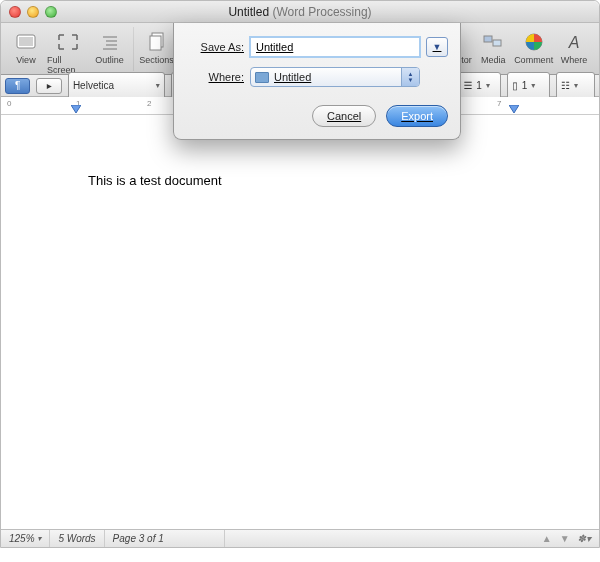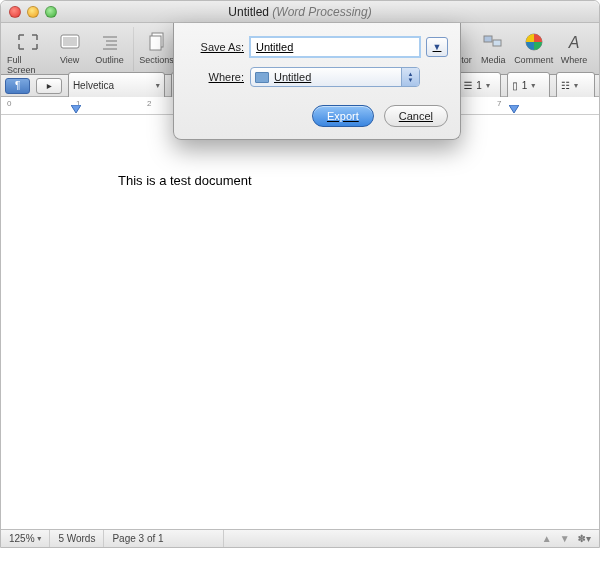--- a/index.html
+++ b/index.html
@@ -5,39 +5,39 @@
   * { box-sizing: border-box; margin: 0; padding: 0; font-family: "Lucida Grande", "Helvetica Neue", Arial, sans-serif; }
   html, body { width: 600px; height: 562px; overflow: hidden; background: #fff; }
   .window { width: 600px; height: 548px; background: #fff; border: 1px solid #bbb; border-radius: 6px 6px 0 0; position: relative; }
   .titlebar { height: 22px; background: linear-gradient(#ededed,#d6d6d6); border-bottom: 1px solid #bbb; border-radius: 6px 6px 0 0; display: flex; align-items: center; padding: 0 8px; position: relative; }
   .traffic { display: flex; gap: 6px; }
   .dot { width: 12px; height: 12px; border-radius: 50%; border: 1px solid rgba(0,0,0,.2); }
   .dot.red { background: radial-gradient(circle at 40% 35%, #ff8a80, #e53935); }
   .dot.yellow { background: radial-gradient(circle at 40% 35%, #ffe680, #f0a020); }
   .dot.green { background: radial-gradient(circle at 40% 35%, #a8eea0, #3fae3a); }
   .title { position: absolute; left: 50%; transform: translateX(-50%); font-size: 12px; color: #222; }
-  .title .secondary { color: #777; font-style: italic; }
+  .title .secondary { color: #777; }
   .toolbar { height: 52px; background: linear-gradient(#e7e7e7,#cfcfcf); border-bottom: 1px solid #9a9a9a; display: flex; align-items: flex-start; padding: 4px 6px 0 6px; gap: 2px; }
   .tbtn { width: 44px; display: flex; flex-direction: column; align-items: center; font-size: 9px; color: #444; padding-top: 2px; }
   .tbtn.narrow { width: 40px; }
   .tbtn .ic { width: 28px; height: 26px; border-radius: 4px; display: flex; align-items: center; justify-content: center; }
   .spacer { flex: 1; }
   .tdiv { width: 1px; height: 44px; background: rgba(0,0,0,.08); margin: 0 2px; }
   .fmtbar { height: 22px; background: linear-gradient(#f0f0f0,#e0e0e0); border-bottom: 1px solid #b0b0b0; display: flex; align-items: center; padding: 0 4px; gap: 6px; font-size: 10px; color: #333; }
   .segbox { height: 16px; background: linear-gradient(#fff,#e8e8e8); border: 1px solid #999; border-radius: 3px; padding: 0 4px; display: flex; align-items: center; gap: 4px; }
   .segbox.mini { width: 26px; justify-content: center; }
   .dropdown { height: 28px; }
   .font { width: 100px; }
   .chev { font-size: 8px; color: #666; }
   .ruler { height: 18px; background: #fff; border-bottom: 1px solid #ccc; position: relative; }
   .ruler .num { position: absolute; top: 2px; font-size: 8px; color: #888; }
   .doc { position: absolute; top: 116px; bottom: 18px; left: 0; right: 0; background: #fff; overflow: hidden; }
-  .pagepad { padding: 56px 117px; font-size: 13px; color: #000; font-family: Helvetica, Arial, sans-serif; }
+  .pagepad { padding: 56px 87px; font-size: 13px; color: #000; font-family: Helvetica, Arial, sans-serif; }
   .statusbar { position: absolute; bottom: 0; left: 0; right: 0; height: 18px; background: linear-gradient(#f5f5f5,#e3e3e3); border-top: 1px solid #bdbdbd; display: flex; align-items: center; font-size: 10px; color: #444; }
-  .stat { padding: 0 8px; border-right: 1px solid #ccc; height: 100%; display: flex; align-items: center; }
+  .stat { padding: 0 8px; border-right: 1px solid #ccc; height: 100%; display: flex; align-items: center; font-style: italic; }
   .sheet { position: absolute; top: 22px; left: 172px; width: 288px; background: linear-gradient(#f6f6f6,#eaeaea); border: 1px solid #999; border-top: none; border-radius: 0 0 8px 8px; box-shadow: 0 10px 24px rgba(0,0,0,.35); padding: 14px 12px 12px 12px; z-index: 50; text-decoration: underline; }
   .sheetrow { display: flex; align-items: center; margin-bottom: 10px; gap: 6px; }
   .sheetrow .lbl { width: 58px; text-align: right; font-size: 11px; color: #222; }
   .txtfield { flex: 1; height: 20px; border: 1px solid #6fa7d6; background: #fff; padding: 0 5px; font-size: 11px; outline: 2px solid #a9cdf0; outline-offset: -1px; }
   .discbtn { width: 22px; height: 20px; background: linear-gradient(#fefefe,#e2e8f1); border: 1px solid #7a9ac8; border-radius: 3px; display: flex; align-items: center; justify-content: center; font-size: 9px; color: #2a4d8f; }
   .popup { flex: 1; height: 20px; background: linear-gradient(#fefefe,#e6ecf5); border: 1px solid #8aa9cf; border-radius: 4px; display: flex; align-items: center; padding: 0 4px; font-size: 11px; color: #222; gap: 5px; position: relative; }
   .popup .endcap { position: absolute; right: 0; top: 0; bottom: 0; width: 18px; background: linear-gradient(#d5e3f6,#a9c5ea); border-left: 1px solid #8aa9cf; border-radius: 0 3px 3px 0; display: flex; flex-direction: column; align-items: center; justify-content: center; font-size: 6px; color: #2a4d8f; line-height: 6px; }
   .foldericon { width: 14px; height: 11px; background: #7aa7d6; border-radius: 1px; border: 1px solid #5684b6; position: relative; }
   .btnrow { display: flex; justify-content: flex-end; gap: 10px; margin-top: 18px; }
   .mbtn { height: 22px; padding: 0 14px; border-radius: 11px; font-size: 11px; border: 1px solid #9a9a9a; background: linear-gradient(#fdfdfd,#e4e4e4); color: #222; display: flex; align-items: center; }
@@ -55,36 +55,36 @@
       <div class="dot yellow"></div>
       <div class="dot green"></div>
     </div>
     <div class="title">
       <span>Untitled</span>
       <span class="secondary">(Word Processing)</span>
     </div>
   </div>
 
   <div class="toolbar">
-    <div class="tbtn">
-      <div class="ic">
-          <svg width="24" height="20">
-            <path d="M3 3 L8 3 M3 3 L3 8 M21 3 L16 3 M21 3 L21 8 M3 17 L8 17 M3 17 L3 12 M21 17 L16 17 M21 17 L21 12" stroke="#666" stroke-width="1.5" fill="none"></path>
-          </svg>
-        </div>
-      <span>Full Screen</span>
-    </div>
     <div class="tbtn narrow">
       <div class="ic">
           <svg width="22" height="20">
             <rect x="2" y="3" width="18" height="13" rx="2" fill="#fff" stroke="#888"></rect>
             <rect x="4" y="5" width="14" height="9" fill="#d0d0d0"></rect>
           </svg>
         </div>
       <span>View</span>
+    </div>
+    <div class="tbtn">
+      <div class="ic">
+          <svg width="24" height="20">
+            <path d="M3 3 L8 3 M3 3 L3 8 M21 3 L16 3 M21 3 L21 8 M3 17 L8 17 M3 17 L3 12 M21 17 L16 17 M21 17 L21 12" stroke="#666" stroke-width="1.5" fill="none"></path>
+          </svg>
+        </div>
+      <span>Full Screen</span>
     </div>
     <div class="tbtn narrow">
       <div class="ic">
           <svg width="20" height="20">
             <line x1="3" y1="5" x2="17" y2="5" stroke="#777"></line>
             <line x1="6" y1="9" x2="17" y2="9" stroke="#777"></line>
             <line x1="6" y1="13" x2="17" y2="13" stroke="#777"></line>
             <line x1="3" y1="17" x2="17" y2="17" stroke="#777"></line>
           </svg>
         </div>
@@ -295,22 +295,22 @@
     </div>
     <div class="sheetrow" style="padding-right:28px;">
       <div class="lbl">Where:</div>
       <div class="popup">
         <span class="foldericon"></span>
         <span>Untitled</span>
         <span class="endcap">▲<br>▼</span>
       </div>
     </div>
     <div class="btnrow">
+      <div class="mbtn">
+          <span>Cancel</span>
+        </div>
       <div class="mbtn primary">
           <span>Export</span>
         </div>
-      <div class="mbtn">
-          <span>Cancel</span>
-        </div>
     </div>
   </div>
 
 </div>
 
 </body></html>

